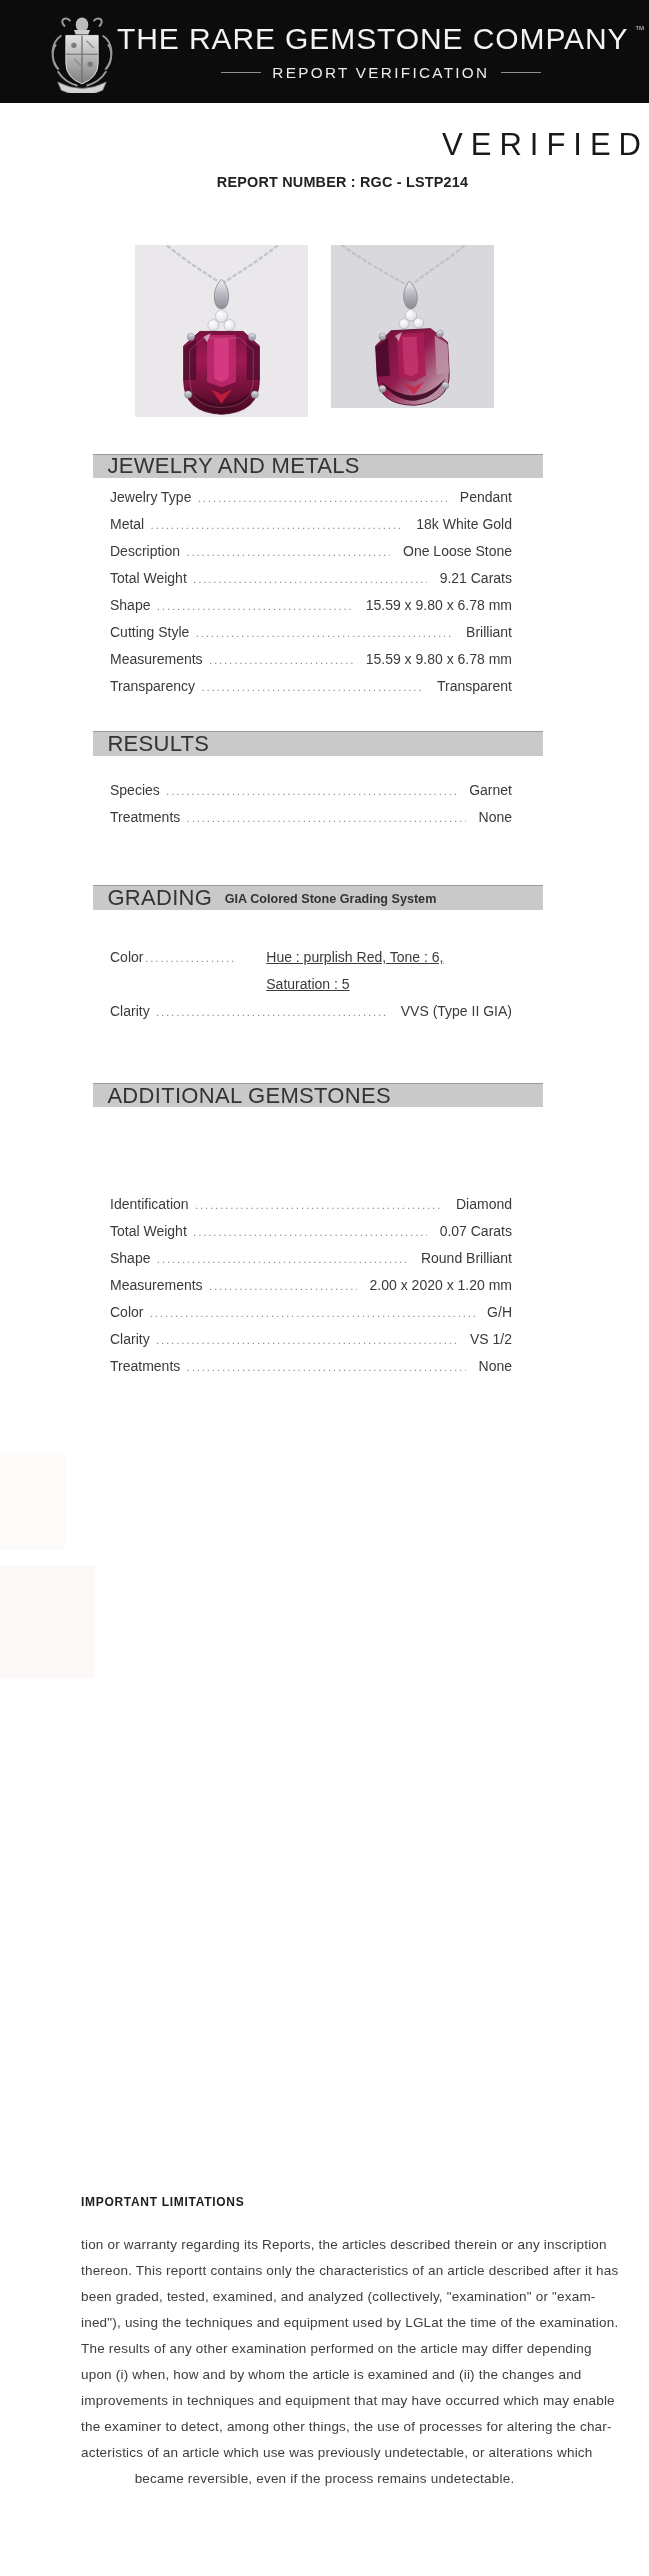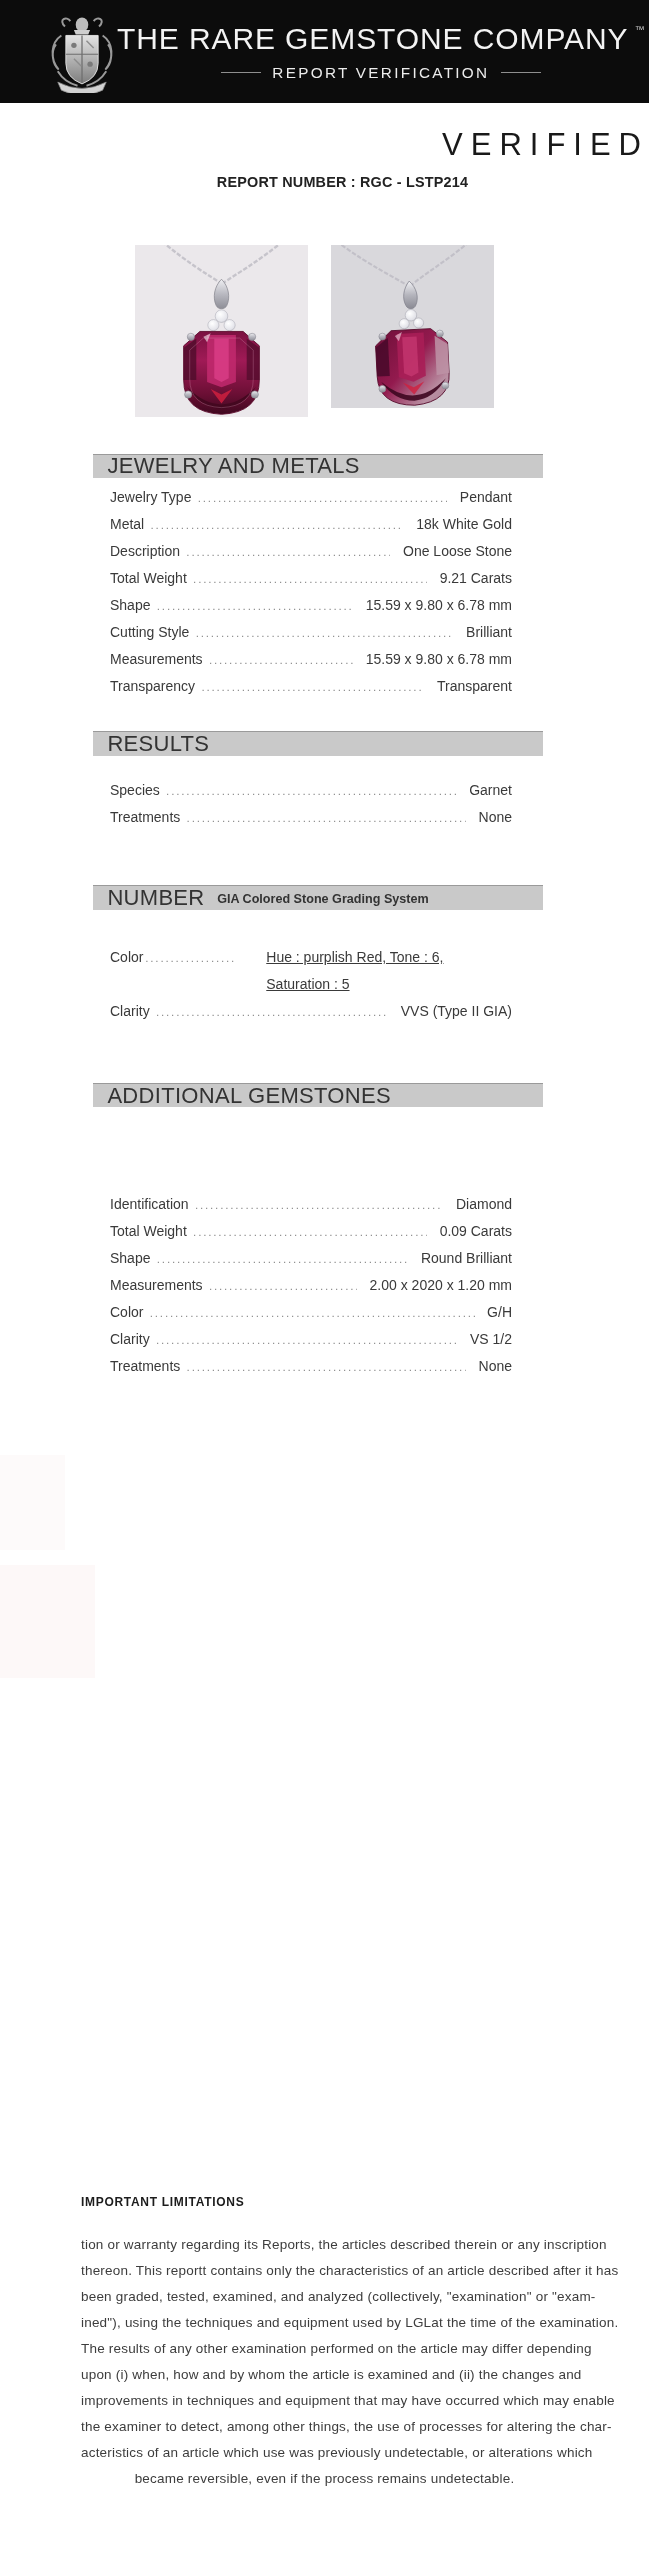--- a/index.html
+++ b/index.html
@@ -264,21 +264,21 @@
           </div>
           <div class="row">
             <span class="label">Treatments</span>
             <span class="leader"></span>
             <span class="value">None</span>
           </div>
         </div>
       </section>
       <section class="section s3">
         <div class="bar">
-          <span class="bar-title">NUMBER</span>
+          <span class="bar-title">GRADING</span>
           <span class="bar-sub">GIA Colored Stone Grading System</span>
         </div>
         <div class="rows">
           <div class="row multi">
             <span class="label">Color</span>
             <span class="leader"></span>
             <div class="value-left">
               <div>Hue : purplish Red, Tone : 6,</div>
               <div>Saturation : 5</div>
             </div>
@@ -296,21 +296,21 @@
         </div>
         <div class="rows">
           <div class="row">
             <span class="label">Identification</span>
             <span class="leader"></span>
             <span class="value">Diamond</span>
           </div>
           <div class="row">
             <span class="label">Total Weight</span>
             <span class="leader"></span>
-            <span class="value">0.09 Carats</span>
+            <span class="value">0.07 Carats</span>
           </div>
           <div class="row">
             <span class="label">Shape</span>
             <span class="leader"></span>
             <span class="value">Round Brilliant</span>
           </div>
           <div class="row">
             <span class="label">Measurements</span>
             <span class="leader"></span>
             <span class="value">2.00 x 2020 x 1.20 mm</span>

